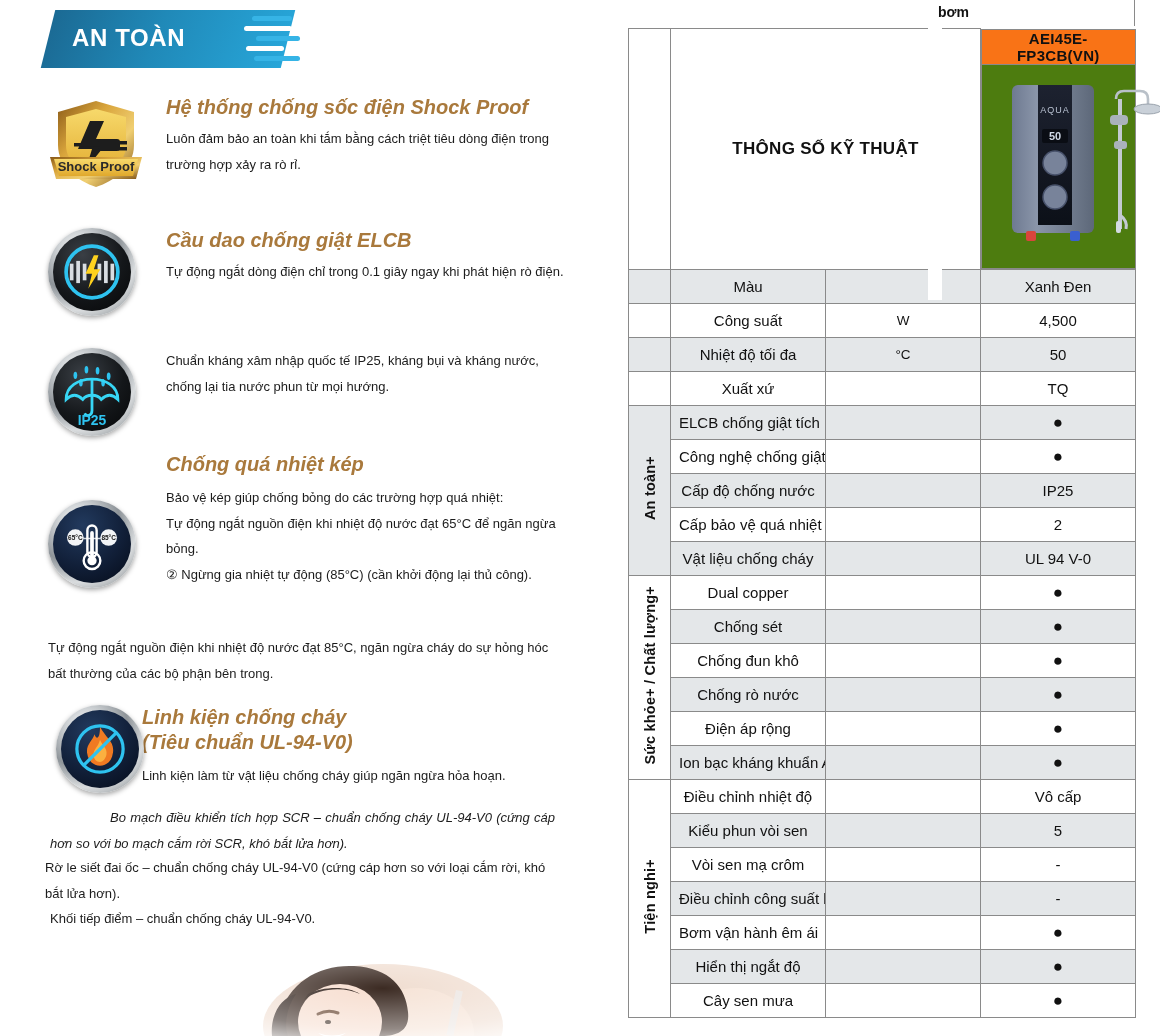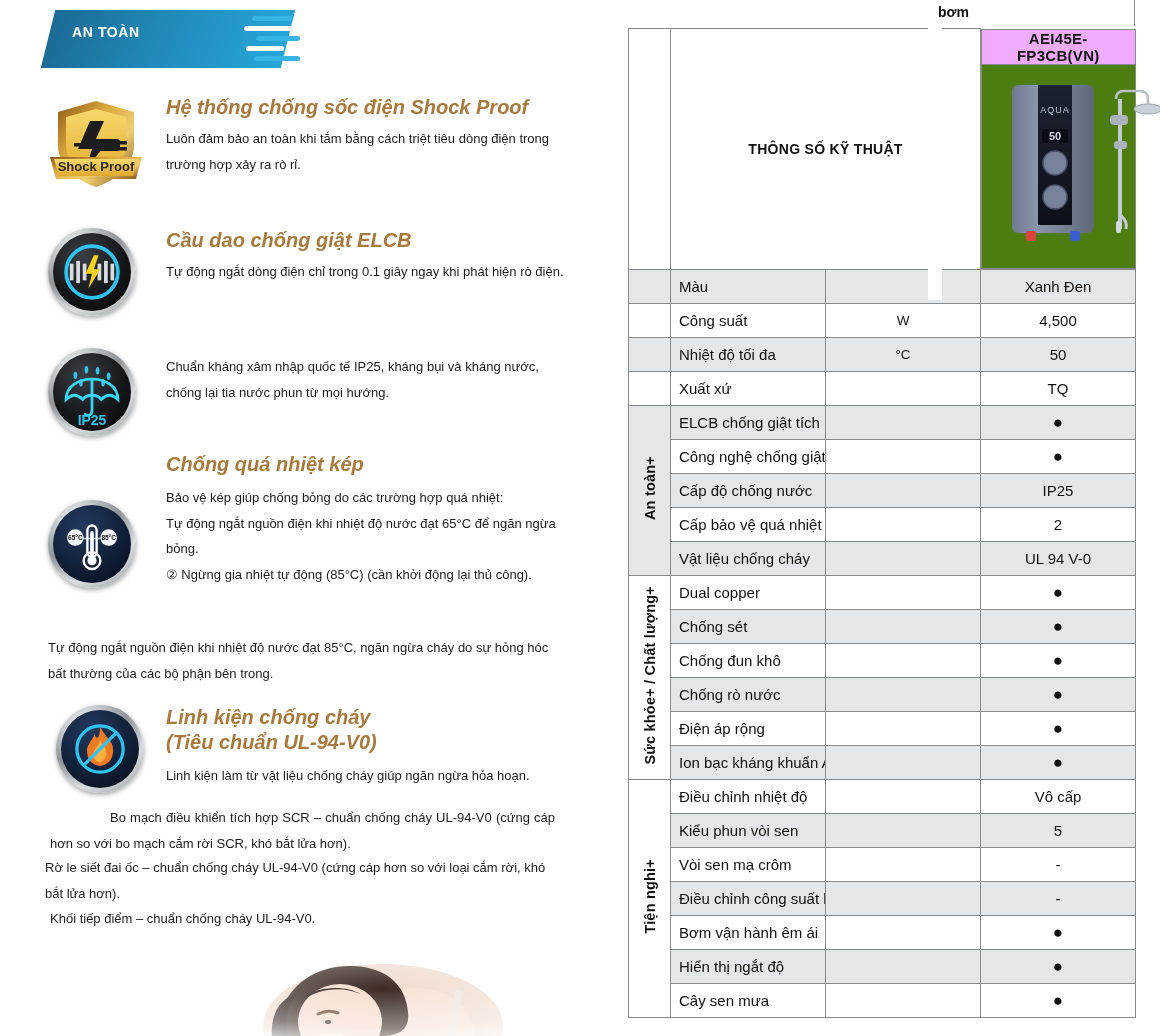--- a/index.html
+++ b/index.html
@@ -19,21 +19,21 @@
   }
 
   
   #banner{
     position:absolute; left:48px; top:10px; width:240px; height:58px;
     background:linear-gradient(100deg,#1b6a94 0%,#2089b8 45%,#27a6d9 100%);
     transform:skewX(-14deg);
   }
   #banner-label{
     position:absolute; left:72px; top:24px; width:220px;
-    color:#ffffff; font-size:14px; font-weight:bold; letter-spacing:.6px;
+    color:#ffffff; font-size:24px; font-weight:bold; letter-spacing:.6px;
   }
   #banner-lines{ position:absolute; left:236px; top:14px; width:70px; height:52px; }
 
   
   .feature{ position:absolute; }
   .f-icon{ position:absolute; left:0; top:0; }
   .f-title{
     color:#a9793c; font-weight:bold; font-style:italic; font-size:20px;
     line-height:25px; margin:0;
   }
@@ -89,34 +89,34 @@
   }
   td.grp{
     width:42px; padding:0; text-align:center; vertical-align:middle;
     background:#fff; border:1px solid #555;
   }
   td.grp span{
     display:inline-block;
     writing-mode:vertical-rl; transform:rotate(180deg);
     font-weight:bold; font-size:14.5px; white-space:nowrap; letter-spacing:.2px;
   }
-  td.name{ width:228px; text-align:left; white-space:nowrap; overflow:hidden;margin-top:31px; }
+  td.name{ width:228px; text-align:center; white-space:nowrap; overflow:hidden;margin-top:31px; }
   td.unit{ width:26px; text-align:center; font-size:13.5px; padding:0 1px; overflow:hidden; white-space:nowrap;}
   td.val { width:200px; text-align:center; }
   tr.shade td{ background:#e4e7e9; }
   tr.plain td{ background:#ffffff; }
 
   
   #hdr-title-cell{
     height:258px; text-align:center; vertical-align:middle;
-    font-weight:bold; font-size:14px; letter-spacing:.3px; background:#fff;
+    font-weight:bold; font-size:17px; letter-spacing:.3px; background:#fff;
   }
   #hdr-model-cell{
     height:48px; text-align:center; vertical-align:middle;
-    font-weight:bold; font-size:15px; background:#f0abfc; letter-spacing:.3px;margin-left:11px;
+    font-weight:bold; font-size:15px; background:#f97316; letter-spacing:.3px;margin-left:11px;
   }
   #hdr-img-cell{ height:210px; text-align:center; vertical-align:middle; background:#4d7c0f; padding:0; }
 
   
   #clip-overlay{
     position:absolute; left:308px; top:0; width:14px; height:300px;
     background:#ffffff; z-index:5;
   }
   #top-bom{
     position:absolute; left:318px; top:4px;
@@ -216,21 +216,21 @@
                 <ellipse cx="52" cy="30" rx="2" ry="4"></ellipse>
           </g>
           <path d="M12 48 C12 34 25 26 40 26 C55 26 68 34 68 48 C62 42 56 42 50 48 C46 42 34 42 30 48 C24 42 18 42 12 48 Z" fill="none" stroke="#37d6f5" stroke-width="3"></path>
           <path d="M40 26 V60 C40 66 34 67 32 63" fill="none" stroke="#37d6f5" stroke-width="3"></path>
           <text x="40" y="76" font-size="15" font-weight="bold" text-anchor="middle" font-family="Liberation Sans, sans-serif" fill="#2ec3f0">IP25</text>
         </svg>
       </div>
         </div>
     </div>
     <div style="margin-left:118px;">
-      <p class="f-body" style="margin-top:6px;">Chuẩn kháng xâm nhập quốc tế IP25, kháng bụi và kháng nước, chống lại tia nước phun từ mọi hướng.</p>
+      <p class="f-body" style="margin-top:0;">Chuẩn kháng xâm nhập quốc tế IP25, kháng bụi và kháng nước, chống lại tia nước phun từ mọi hướng.</p>
     </div>
   </div>
 
   <div class="feature" style="left:48px; top:452px; width:520px;">
     <div class="f-icon" style="top:48px;">
       <div class="roundicon">
           <div class="inner navy">
         <svg viewBox="0 0 80 80" width="74" height="74">
           <circle cx="22" cy="33" r="9" fill="#f2f4f6"></circle>
           <circle cx="58" cy="33" r="9" fill="#f2f4f6"></circle>
@@ -260,27 +260,27 @@
           <div class="inner navy">
         <svg viewBox="0 0 80 80" width="74" height="74">
           <path d="M40 16 C46 28 56 32 54 44 C53 53 47 58 40 58 C33 58 27 53 26 44 C25 35 32 31 34 24 C36 30 40 30 40 16 Z" fill="#f07a22"></path>
           <path d="M40 30 C43 37 48 39 47 46 C46 51 43 54 40 54 C36 54 33 51 33 46 C33 40 38 38 40 30 Z" fill="#fbb040"></path>
           <circle cx="40" cy="40" r="25" fill="none" stroke="#2ec3f0" stroke-width="3.5"></circle>
           <line x1="22" y1="58" x2="58" y2="22" stroke="#2ec3f0" stroke-width="3.5"></line>
         </svg>
       </div>
         </div>
     </div>
-    <div style="margin-left:110px;">
+    <div style="margin-left:86px;">
       <p class="f-title">Linh kiện chống cháy</p>
       <p class="f-title">(Tiêu chuẩn UL-94-V0)</p>
       <p class="f-body justify" style="margin-top:8px;">Linh kiện làm từ vật liệu chống cháy giúp ngăn ngừa hỏa hoạn.</p>
     </div>
   </div>
-  <p class="f-body justify f-wide" style="left:50px; top:805px; width:505px; text-indent:60px;">Bo mạch điều khiển tích hợp SCR – chuẩn chống cháy UL-94-V0 (cứng cáp hơn so với bo mạch cắm rời SCR, khó bắt lửa hơn).</p>
+  <p class="f-body justify f-wide" style="left:50px; top:805px; width:505px; text-indent:60px;font-style:italic;">Bo mạch điều khiển tích hợp SCR – chuẩn chống cháy UL-94-V0 (cứng cáp hơn so với bo mạch cắm rời SCR, khó bắt lửa hơn).</p>
   <p class="f-body f-wide" style="left:45px; top:855px; width:505px;">Rờ le siết đai ốc – chuẩn chống cháy UL-94-V0 (cứng cáp hơn so với loại cắm rời, khó bắt lửa hơn).</p>
   <p class="f-body f-wide" style="left:50px; top:906px; width:505px;">Khối tiếp điểm – chuẩn chống cháy UL-94-V0.</p>
 
   <div id="woman-photo">
     <svg viewBox="0 0 430 106" width="430" height="106">
       <defs>
         <radialGradient id="fade" cx="50%" cy="55%" r="62%">
           <stop offset="0%" stop-color="#ffffff" stop-opacity="0"></stop>
           <stop offset="62%" stop-color="#ffffff" stop-opacity=".45"></stop>
           <stop offset="100%" stop-color="#ffffff" stop-opacity="1"></stop>

